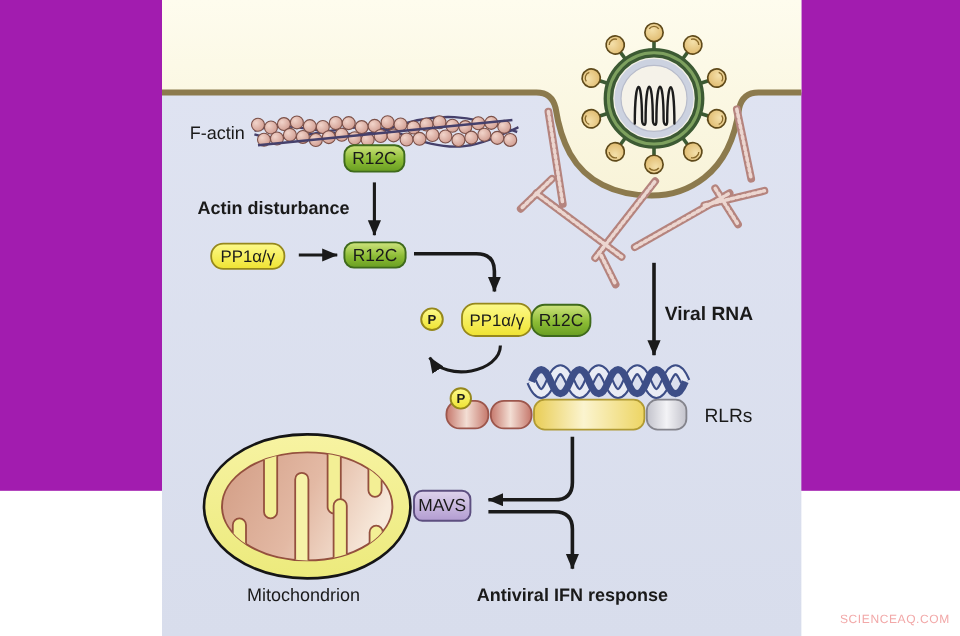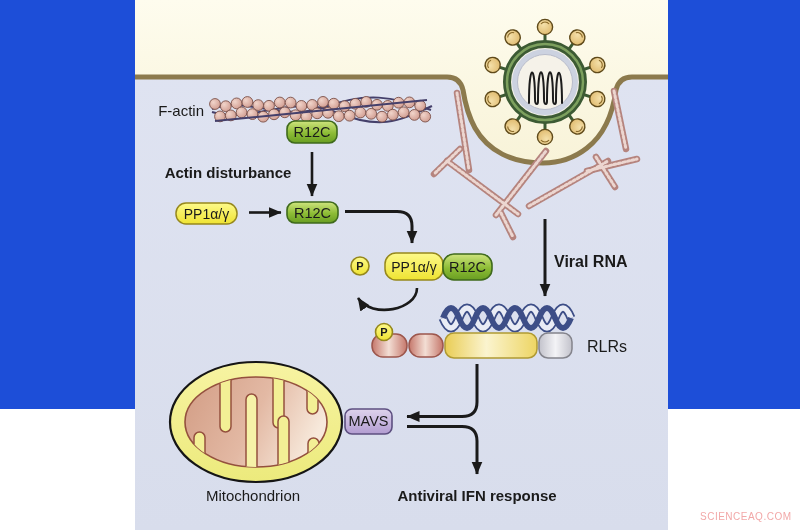--- a/index.html
+++ b/index.html
@@ -1,16 +1,16 @@
 <!DOCTYPE html>
 <html style="--background-outside-cell: #fbf8e2; --background-cytoplasm: #dde2f0; --membrane: #8c7a4d; --protein-green: #8cbc35; --protein-yellow: #f4e94a; --phosphate-yellow: #f7ef5d; --mavs-purple: #b7a3d4; --rlr-pink: #c97e71; --rlr-gray: #c6c6cf; --helix-navy: #3d4e87; --mito-outer-yellow: #f3ef95; --mito-matrix-pink: #d5a189; --arrow-black: #1a1a1a; --watermark-pink: #f2a8a8;"><head>
 <meta charset="utf-8">
 <style>
   html,body{margin:0;padding:0;background:#ffffff;width:800px;height:530px;overflow:hidden;}
-  .canvas{position:relative;width:800px;height:409px;background:#1d4ed8;font-family:"Liberation Sans",sans-serif;}
+  .canvas{position:relative;width:800px;height:409px;background:#a21caf;font-family:"Liberation Sans",sans-serif;}
   .figure{position:absolute;left:135px;top:0;}
   svg text{font-family:"Liberation Sans",sans-serif;fill:#1a1a1a;}
   .lbl{font-size:15px;}
   .lbl-b{font-size:15px;font-weight:bold;}
   .lbl-b16{font-size:16px;font-weight:bold;}
   .lbl16{font-size:16px;}
   .box-lbl{font-size:14px;text-anchor:middle;}
   .box-lbl15{font-size:14.5px;text-anchor:middle;}
   .p-lbl{font-size:11px;font-weight:bold;text-anchor:middle;}
   .arrow{fill:none;stroke:var(--arrow-black,#1a1a1a);stroke-width:3;marker-end:url(#ah);}

